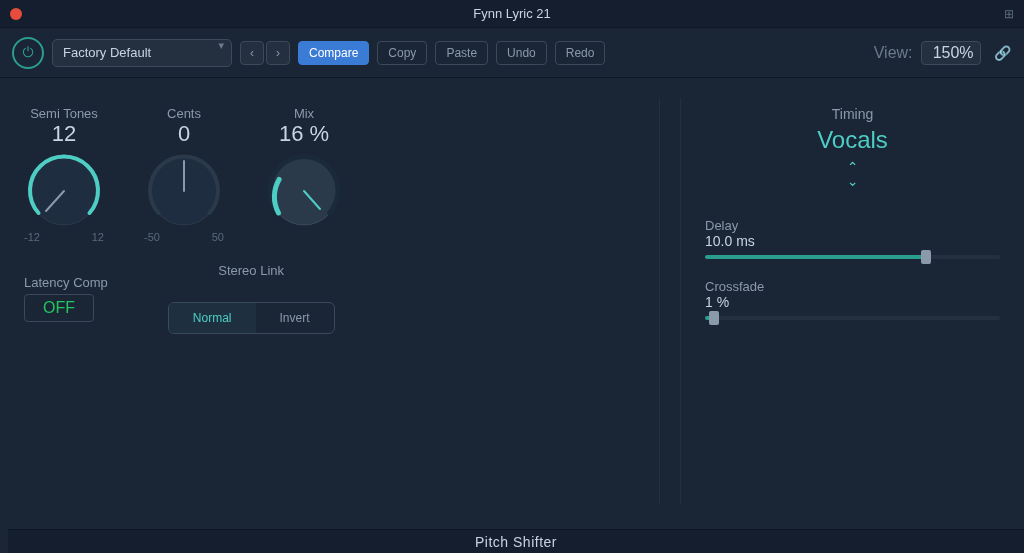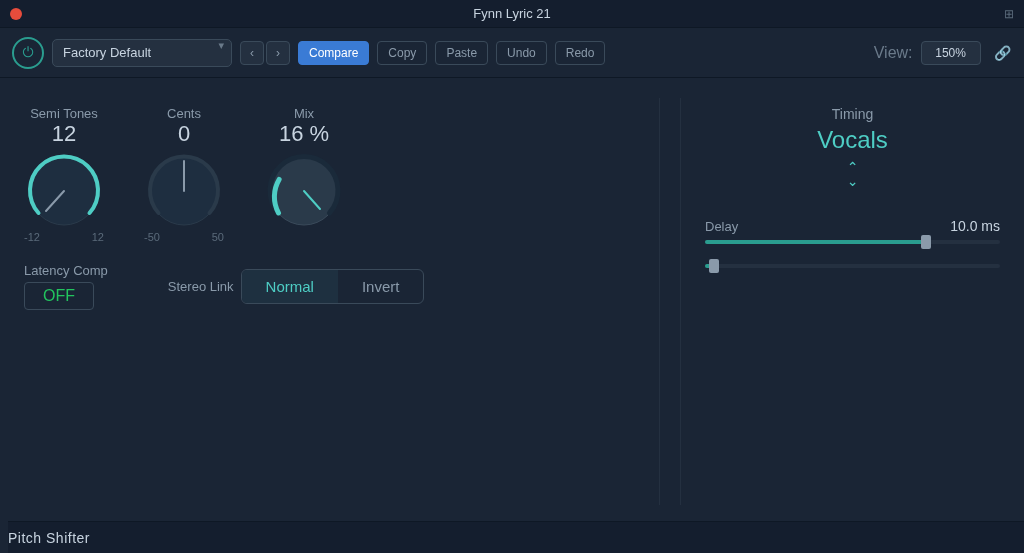--- a/index.html
+++ b/index.html
@@ -124,24 +124,24 @@
       color: #fff;
     }
     .toolbar-spacer { flex: 1; }
     .view-label { font-size: 16px; color: #6a7a8a; }
     .view-input {
       background: #243040;
       border: 1px solid #3a4a5a;
       border-radius: 4px;
       color: #c8d4e0;
       padding: 2px 6px;
-      font-size: 12px;
+      font-size: 16px;
       width: 60px;
       height: 24px;
-      text-align: center;
+      text-align: right;
     }
     .link-icon {
       color: #6a7a8a;
       font-size: 14px;
       margin-left: 6px;
     }
 
     
     .main {
       display: flex;
@@ -261,21 +261,22 @@
 
     .slider-group {
       display: flex;
       flex-direction: column;
       gap: 6px;
     }
 
     .slider-header {
       display: flex;
       justify-content: space-between;
-      align-items: center;
+      align-items: flex-start;
+      flex-direction: column;
     }
     .slider-name {
       font-size: 13px;
       color: #8a9aaa;
     }
     .slider-val {
       font-size: 14px;
       color: #c8d4e0;
     }
 
@@ -327,50 +328,51 @@
       color: #22c55e;
       font-weight: 300;
       border: 1px solid #3a4a5a;
       border-radius: 4px;
       padding: 4px 18px;
       cursor: pointer;
     }
 
     .stereo-group {
       display: flex;
-      flex-direction: row;
-      align-items: center;
-      gap: 7px;
+      flex-direction: column;
+      align-items: center;
+      gap: 24px;
     }
     .stereo-buttons {
       display: flex;
       gap: 0;
       border: 1px solid #3a4a5a;
       border-radius: 6px;
       overflow: hidden;
     }
     .stereo-btn {
       padding: 8px 24px;
-      font-size: 15px;
+      font-size: 12px;
       cursor: pointer;
       border: none;
       background: transparent;
       color: #8a9aaa;
     }
     .stereo-btn.active {
       background: #1e3040;
       color: #4ecdc4;
     }
 
     
     .bottom-bar {
-      height: 32px;
+      height: 24px;
       background: #141e2e;
       display: flex;
       align-items: center;
+      justify-content: center;
       border-top: 1px solid #0e1825;
       position: absolute;
       bottom: 0;
       left: 8px;
       right: 0;
     }
     .bottom-title {
       font-size: 14px;
       color: #c8d4e0;
       font-weight: 500;
@@ -504,20 +506,24 @@
           <span class="slider-name">Delay</span>
           <span class="slider-val">10.0 ms</span>
         </div>
         <div class="slider-track" style="position:relative;">
           <div class="slider-fill" style="width:75%"></div>
           <div class="slider-thumb" style="left:75%"></div>
         </div>
       </div>
 
       <div class="slider-group">
+        <div class="slider-header">
+          <span class="slider-name">Crossfade</span>
+          <span class="slider-val">1 %</span>
+        </div>
         <div class="slider-track" style="position:relative;">
           <div class="slider-fill" style="width:3%"></div>
           <div class="slider-thumb" style="left:3%"></div>
         </div>
       </div>
 
     </div>
   </div>
 
 </div>

